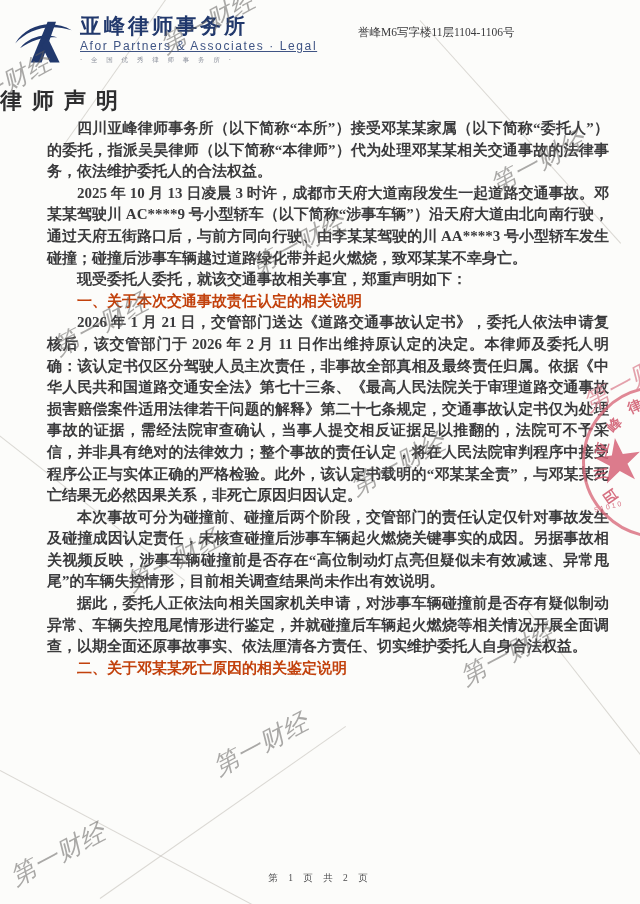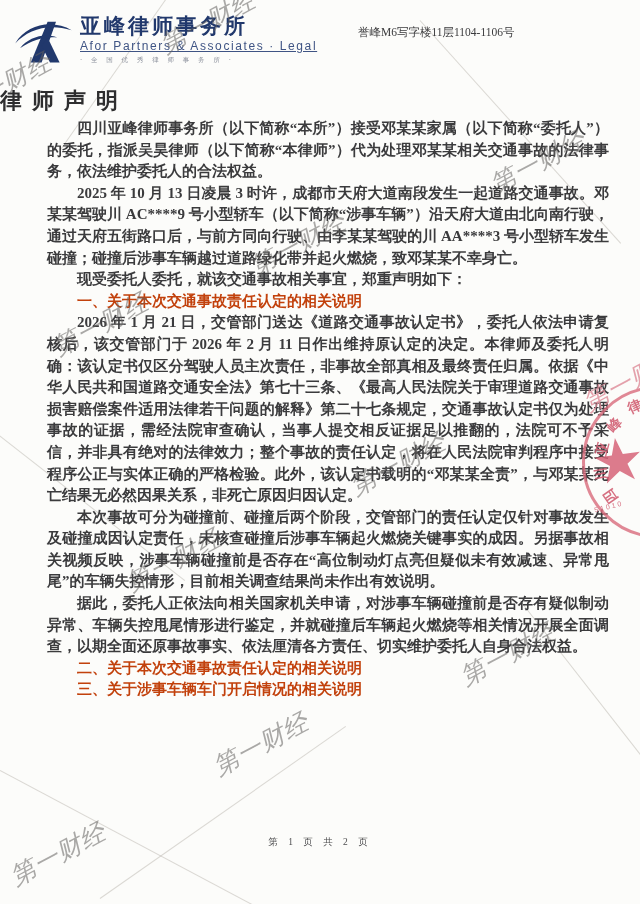--- a/index.html
+++ b/index.html
@@ -20,21 +20,21 @@
   .firm-tag{font-family:"Liberation Sans","DejaVu Sans",sans-serif;font-size:6.5px;letter-spacing:3.5px;color:#8a8f9b;margin-top:3px;}
 
   .addr{position:absolute;left:358px;top:24px;width:272px;font-size:11.5px;line-height:17px;color:#3a3a3c;}
 
   .doc-title{position:absolute;left:0;top:86px;width:100%;text-align:left;font-size:22px;font-weight:700;letter-spacing:10px;color:#2e2e2f;}
 
   .doc-body{position:absolute;left:47px;top:118px;width:562px;font-size:15px;line-height:21.6px;text-align:justify;color:#3b3b3d;}
   .doc-body p{margin:0;text-indent:2em;font-weight:bold;}
   .doc-body p.heading{font-weight:700;color:#c2410c;}
 
-  .page-footer{position:absolute;left:0;top:836px;width:100%;text-align:center;font-size:9.5px;letter-spacing:4px;color:#4c4c4e;}
+  .page-footer{position:absolute;left:0;top:872px;width:100%;text-align:center;font-size:9.5px;letter-spacing:4px;color:#4c4c4e;}
 
   
   .wm{position:absolute;font-family:"DejaVu Sans","Liberation Sans",sans-serif;font-size:25px;font-style:italic;letter-spacing:1px;white-space:nowrap;color:rgba(100,98,96,.55);transform:rotate(-28deg);transform-origin:left center;pointer-events:none;}
   .wm.pink{color:rgba(221,138,151,.8);}
 
   
   .seal-circle{position:absolute;left:582px;top:386px;width:152px;height:152px;border:3.5px solid rgba(216,106,124,.8);border-radius:50%;box-sizing:border-box;}
   .seal-star{position:absolute;left:594px;top:438px;width:48px;height:48px;background:rgba(214,100,120,.85);
     clip-path:polygon(50% 0%,61% 35%,98% 35%,68% 57%,79% 91%,50% 70%,21% 91%,32% 57%,2% 35%,39% 35%);
     transform:rotate(-80deg);}
@@ -74,22 +74,21 @@
 <div class="doc-title">律师声明</div>
 
 <div class="doc-body">
   <p class="body">四川亚峰律师事务所（以下简称“本所”）接受邓某某家属（以下简称“委托人”）的委托，指派吴昊律师（以下简称“本律师”）代为处理邓某某相关交通事故的法律事务，依法维护委托人的合法权益。</p>
   <p class="body">2025 年 10 月 13 日凌晨 3 时许，成都市天府大道南段发生一起道路交通事故。邓某某驾驶川 AC****9 号小型轿车（以下简称“涉事车辆”）沿天府大道由北向南行驶，通过天府五街路口后，与前方同向行驶、由李某某驾驶的川 AA****3 号小型轿车发生碰撞；碰撞后涉事车辆越过道路绿化带并起火燃烧，致邓某某不幸身亡。</p>
   <p class="body">现受委托人委托，就该交通事故相关事宜，郑重声明如下：</p>
   <p class="heading">一、关于本次交通事故责任认定的相关说明</p>
   <p class="body">2026 年 1 月 21 日，交管部门送达《道路交通事故认定书》，委托人依法申请复核后，该交管部门于 2026 年 2 月 11 日作出维持原认定的决定。本律师及委托人明确：该认定书仅区分驾驶人员主次责任，非事故全部真相及最终责任归属。依据《中华人民共和国道路交通安全法》第七十三条、《最高人民法院关于审理道路交通事故损害赔偿案件适用法律若干问题的解释》第二十七条规定，交通事故认定书仅为处理事故的证据，需经法院审查确认，当事人提交相反证据足以推翻的，法院可不予采信，并非具有绝对的法律效力；整个事故的责任认定，将在人民法院审判程序中接受程序公正与实体正确的严格检验。此外，该认定书载明的“邓某某全责”，与邓某某死亡结果无必然因果关系，非死亡原因归因认定。</p>
   <p class="body">本次事故可分为碰撞前、碰撞后两个阶段，交管部门的责任认定仅针对事故发生及碰撞成因认定责任，未核查碰撞后涉事车辆起火燃烧关键事实的成因。另据事故相关视频反映，涉事车辆碰撞前是否存在“高位制动灯点亮但疑似未有效减速、异常甩尾”的车辆失控情形，目前相关调查结果尚未作出有效说明。</p>
   <p class="body">据此，委托人正依法向相关国家机关申请，对涉事车辆碰撞前是否存有疑似制动异常、车辆失控甩尾情形进行鉴定，并就碰撞后车辆起火燃烧等相关情况开展全面调查，以期全面还原事故事实、依法厘清各方责任、切实维护委托人自身合法权益。</p>
-  <p class="heading">二、关于本次交通事故责任认定的相关说明</p>
-  <p class="heading">三、关于涉事车辆车门开启情况的相关说明</p>
+  <p class="heading">二、关于邓某某死亡原因的相关鉴定说明</p>
 </div>
 
 <div class="seal-circle"></div>
 <div class="seal-star"></div>
 <span class="seal-ch" style="left:628px;top:398px;transform:rotate(-25deg);">律</span>
 <span class="seal-ch" style="left:608px;top:416px;transform:rotate(-50deg);">峰</span>
 <span class="seal-ch" style="left:596px;top:440px;transform:rotate(-75deg);">亚</span>
 <span class="seal-ch" style="left:595px;top:465px;transform:rotate(-100deg);">川</span>
 <span class="seal-ch" style="left:604px;top:487px;transform:rotate(-125deg);">四</span>
 <span class="seal-num">51010</span>

